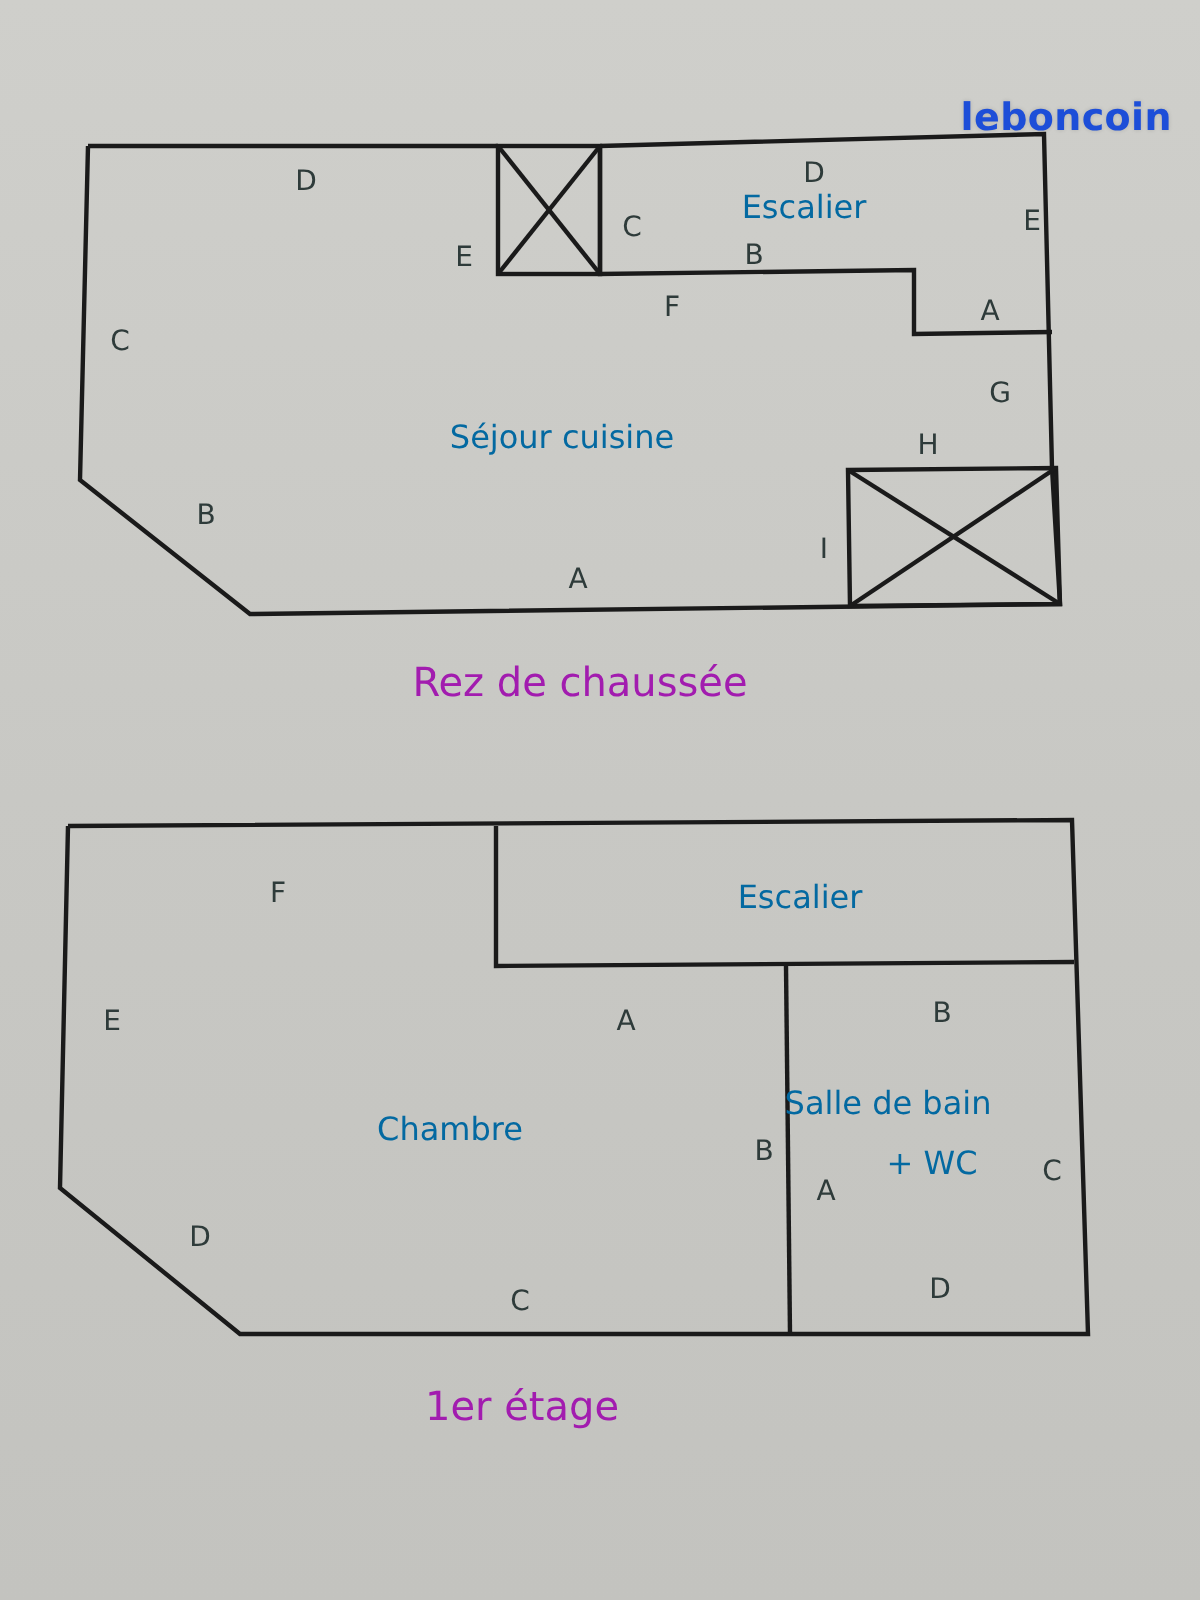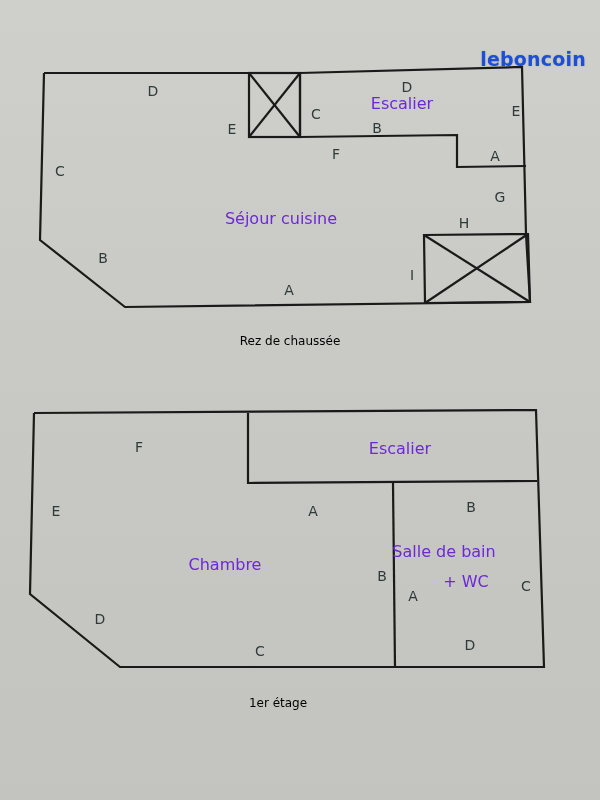--- a/index.html
+++ b/index.html
@@ -1,22 +1,22 @@
 <!DOCTYPE html>
 <html><head>
 <meta charset="utf-8">
 <style>
   html,body{margin:0;padding:0;}
   body{width:600px;height:800px;overflow:hidden;background:#c9c9c5;font-family:"DejaVu Sans",sans-serif;position:relative;}
   .paper{position:absolute;left:0;top:0;width:600px;height:800px;background:linear-gradient(180deg,#cfcfcb 0%,#c8c8c4 50%,#c3c3bf 100%);}
   .watermark{position:absolute;right:14px;top:12px;color:#1d4ed8;font-size:19px;font-weight:bold;letter-spacing:0.2px;text-shadow:0 0 2px rgba(0,0,0,0.15);margin-top:36px;}
   svg{position:absolute;left:0;top:0;}
   .lbl{position:absolute;color:#2e3b3a;font-size:14px;line-height:1;transform:translate(-50%,-50%);white-space:nowrap;}
-  .room{position:absolute;color:#6d28d9;font-size:16px;line-height:1;transform:translate(-50%,-50%);white-space:nowrap;}
-  .caption{position:absolute;color:#000000;font-size:12px;transform:translate(-50%,-50%);white-space:nowrap;}
+  .room{position:absolute;color:#0369a1;font-size:16px;line-height:1;transform:translate(-50%,-50%);white-space:nowrap;}
+  .caption{position:absolute;color:#a21caf;font-size:20px;transform:translate(-50%,-50%);white-space:nowrap;}
 </style>
 </head>
 <body>
 
 <div class="paper"></div>
 <div class="watermark">leboncoin</div>
 
 <svg width="600" height="800">
   <g stroke="#1a1a1a" stroke-width="2.2" fill="none" stroke-linejoin="miter">
 
@@ -66,13 +66,13 @@
 <div class="lbl" style="left:382px;top:576px">B</div>
 <div class="lbl" style="left:471px;top:507px">B</div>
 <div class="lbl" style="left:413px;top:596px">A</div>
 <div class="lbl" style="left:526px;top:586px">C</div>
 <div class="lbl" style="left:470px;top:645px">D</div>
 
 <div class="room" style="left:400px;top:449px">Escalier</div>
 <div class="room" style="left:225px;top:565px">Chambre</div>
 <div class="room" style="left:444px;top:552px">Salle de bain</div>
 <div class="room" style="left:466px;top:582px">+ WC</div>
-<div class="caption" style="left:278px;top:703px">1er étage</div>
+<div class="caption" style="left:261px;top:703px">1er étage</div>
 
 </body></html>

